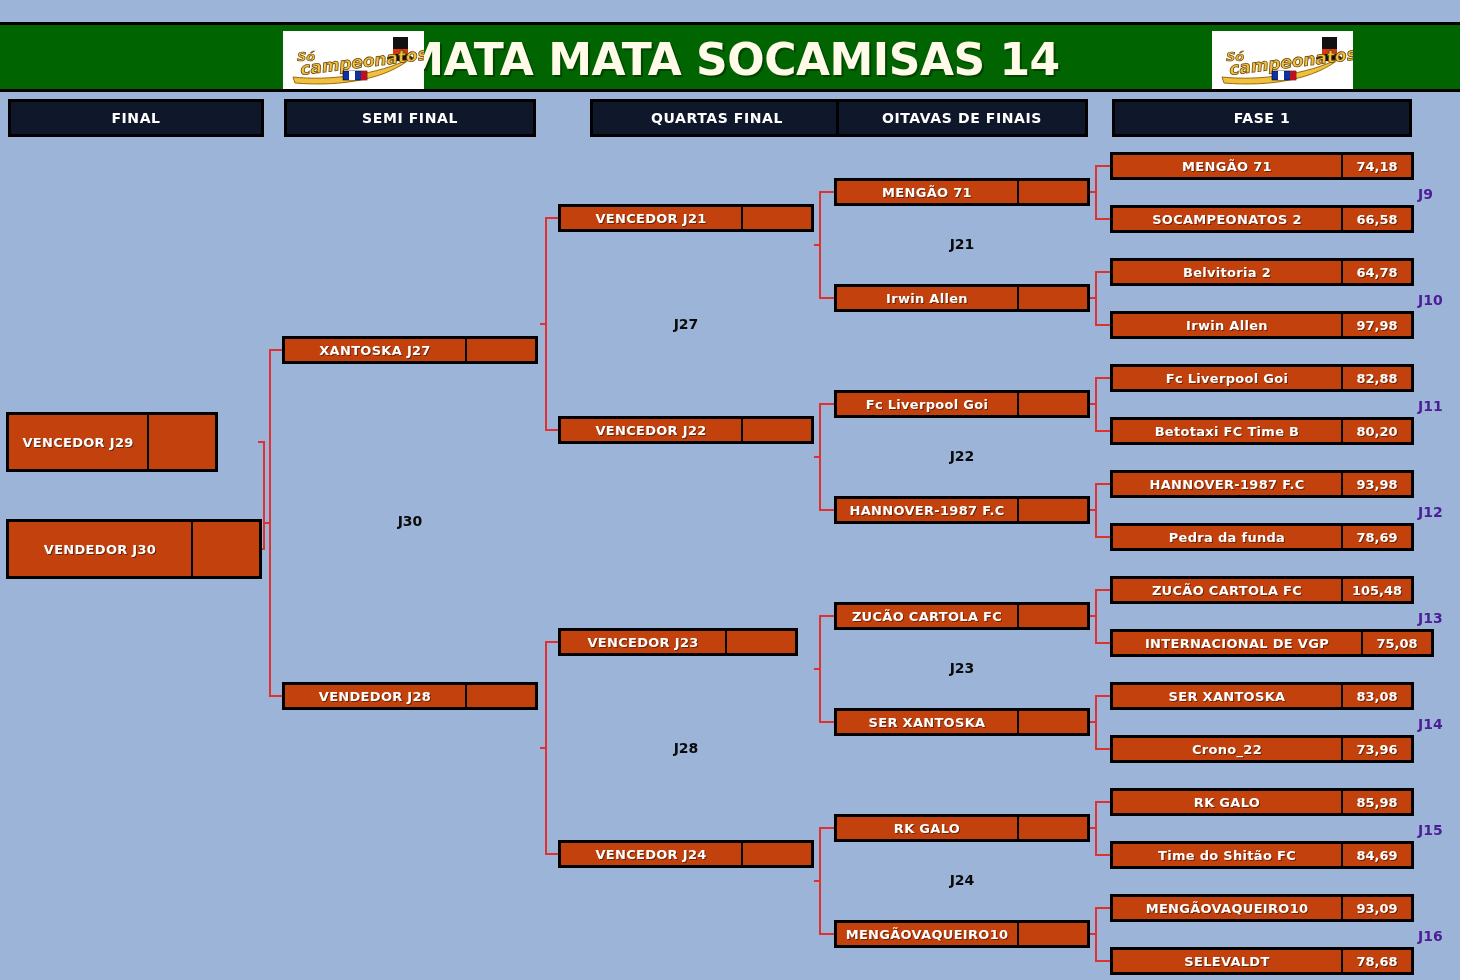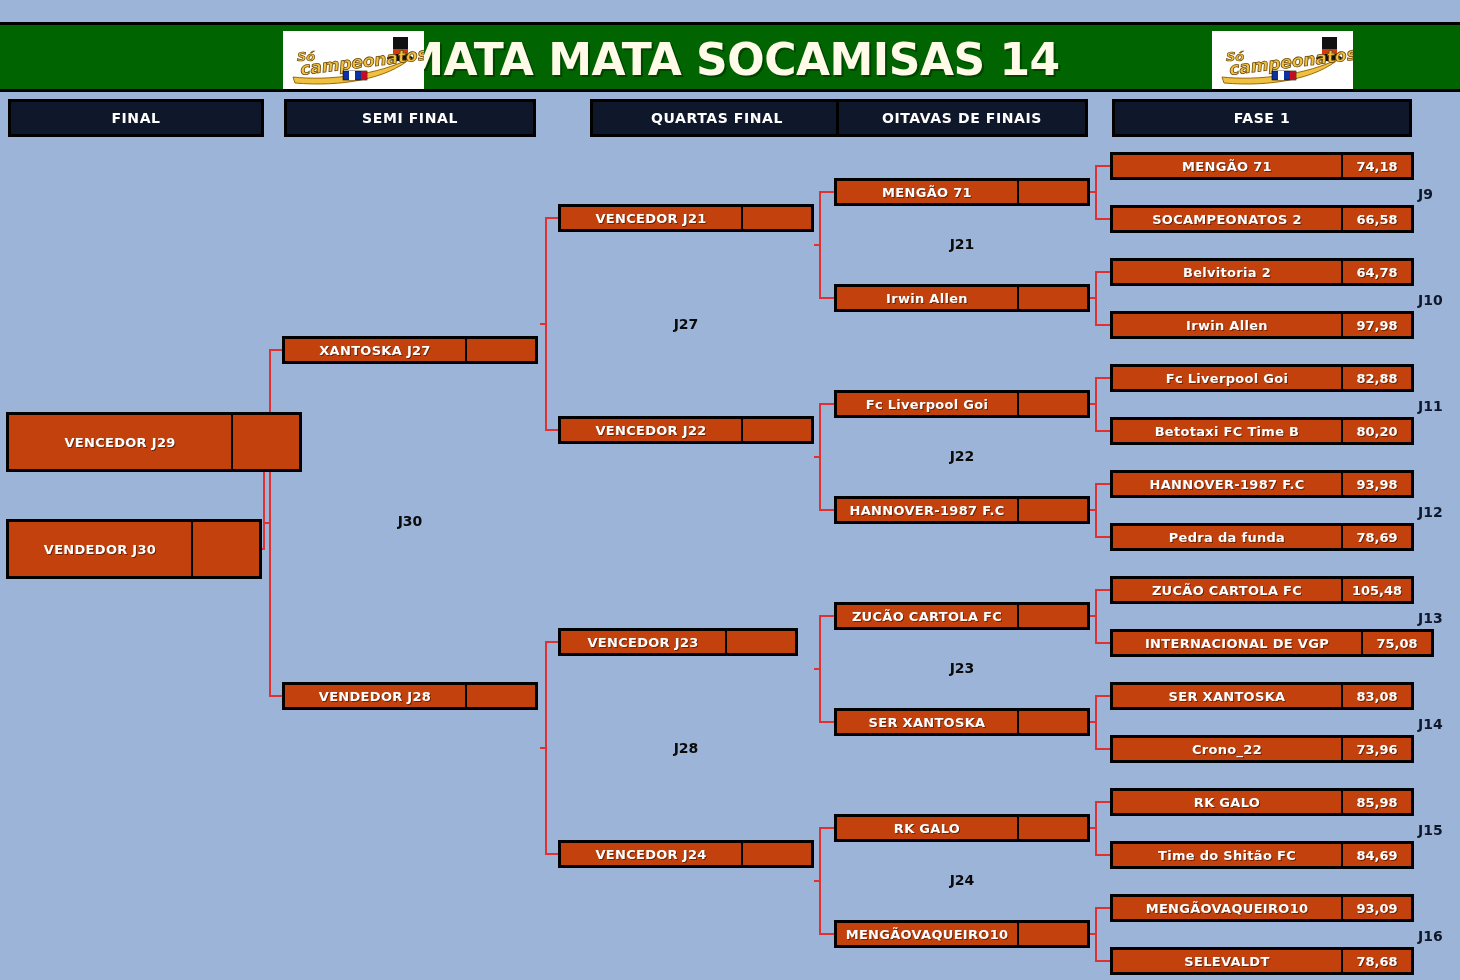--- a/index.html
+++ b/index.html
@@ -114,21 +114,21 @@
     position: absolute;
     color: #0a0a0a;
     font-size: 14px;
     font-weight: bold;
     font-family: "DejaVu Sans", sans-serif;
     text-align: center;
     white-space: nowrap;
   }
   .game-id {
     position: absolute;
-    color: #0f172a;
+    color: #4c1d95;
     font-size: 14px;
     font-weight: bold;
     font-family: "DejaVu Sans", sans-serif;
     white-space: nowrap;
   }
 
   
   #connectors {
     position: absolute;
     left: 0; top: 0;
@@ -361,21 +361,21 @@
     <div class="match-id" style="left: 558px; top: 740px; width: 256px;">J28</div>
     <div class="match-box" style="left: 282px; top: 336px; width: 256px;">
       <div class="mb-name">XANTOSKA J27</div>
       <div class="mb-score"></div>
     </div>
     <div class="match-box" style="left: 282px; top: 682px; width: 256px;">
       <div class="mb-name">VENDEDOR J28</div>
       <div class="mb-score"></div>
     </div>
     <div class="match-id" style="left: 282px; top: 513px; width: 256px;">J30</div>
-    <div class="match-box tall" style="left: 6px; top: 412px; width: 296px;">
+    <div class="match-box tall" style="left: 6px; top: 412px; width: 212px;">
       <div class="mb-name">VENCEDOR J29</div>
       <div class="mb-score"></div>
     </div>
     <div class="match-box tall" style="left: 6px; top: 519px; width: 256px;">
       <div class="mb-name">VENDEDOR J30</div>
       <div class="mb-score"></div>
     </div>
   </div>
 
 </body></html>

